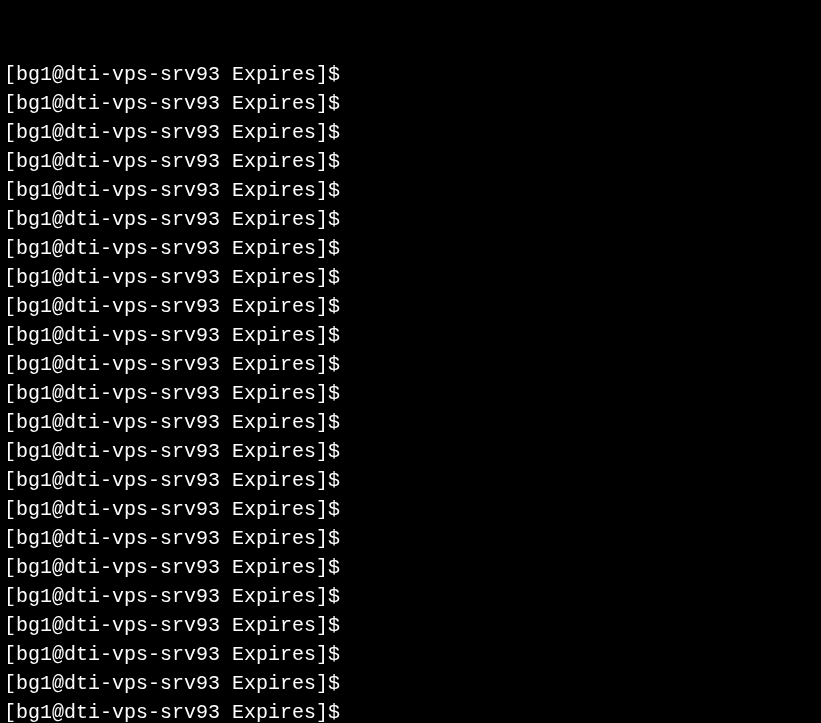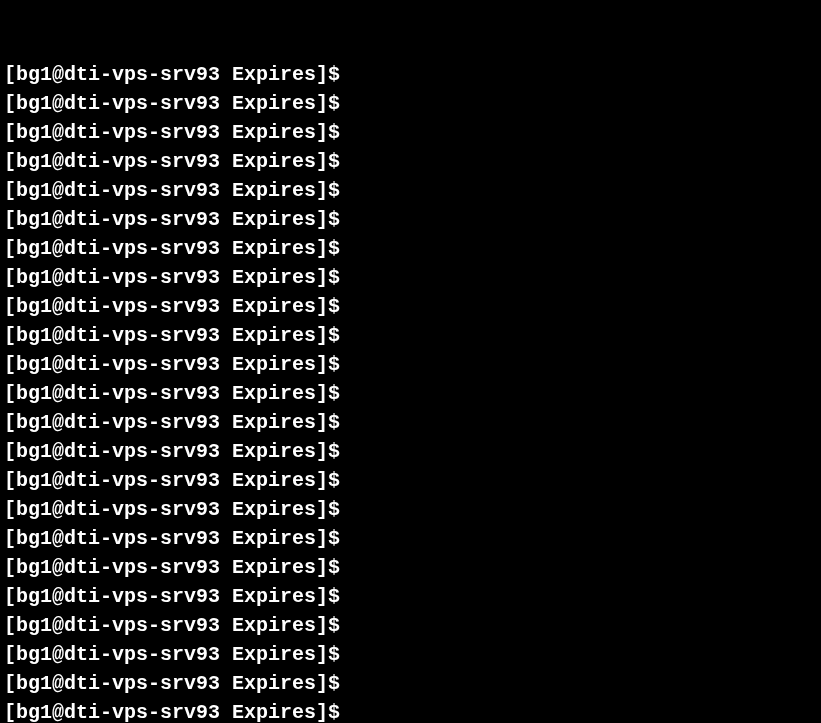--- a/index.html
+++ b/index.html
@@ -17,21 +17,20 @@
       overflow: hidden;
       padding: 0;
       line-height: 1.45;
     }
     .terminal {
       padding: 2px 4px;
       white-space: pre;
     }
     .line {
       display: block;
-      font-weight: bold;
     }
   </style>
 </head>
 <body>
 
 <div class="terminal">
   <div id="lines-container"><span class="line"><span>[bg1@dti-vps-srv93 Expires]$ </span></span><span class="line"><span>[bg1@dti-vps-srv93 Expires]$ </span></span><span class="line"><span>[bg1@dti-vps-srv93 Expires]$ </span></span><span class="line"><span>[bg1@dti-vps-srv93 Expires]$ </span></span><span class="line"><span>[bg1@dti-vps-srv93 Expires]$ </span></span><span class="line"><span>[bg1@dti-vps-srv93 Expires]$ </span></span><span class="line"><span>[bg1@dti-vps-srv93 Expires]$ </span></span><span class="line"><span>[bg1@dti-vps-srv93 Expires]$ </span></span><span class="line"><span>[bg1@dti-vps-srv93 Expires]$ </span></span><span class="line"><span>[bg1@dti-vps-srv93 Expires]$ </span></span><span class="line"><span>[bg1@dti-vps-srv93 Expires]$ </span></span><span class="line"><span>[bg1@dti-vps-srv93 Expires]$ </span></span><span class="line"><span>[bg1@dti-vps-srv93 Expires]$ </span></span><span class="line"><span>[bg1@dti-vps-srv93 Expires]$ </span></span><span class="line"><span>[bg1@dti-vps-srv93 Expires]$ </span></span><span class="line"><span>[bg1@dti-vps-srv93 Expires]$ </span></span><span class="line"><span>[bg1@dti-vps-srv93 Expires]$ </span></span><span class="line"><span>[bg1@dti-vps-srv93 Expires]$ </span></span><span class="line"><span>[bg1@dti-vps-srv93 Expires]$ </span></span><span class="line"><span>[bg1@dti-vps-srv93 Expires]$ </span></span><span class="line"><span>[bg1@dti-vps-srv93 Expires]$ </span></span><span class="line"><span>[bg1@dti-vps-srv93 Expires]$ </span></span><span class="line"><span>[bg1@dti-vps-srv93 Expires]$ </span></span></div>
   
 </div>
 

